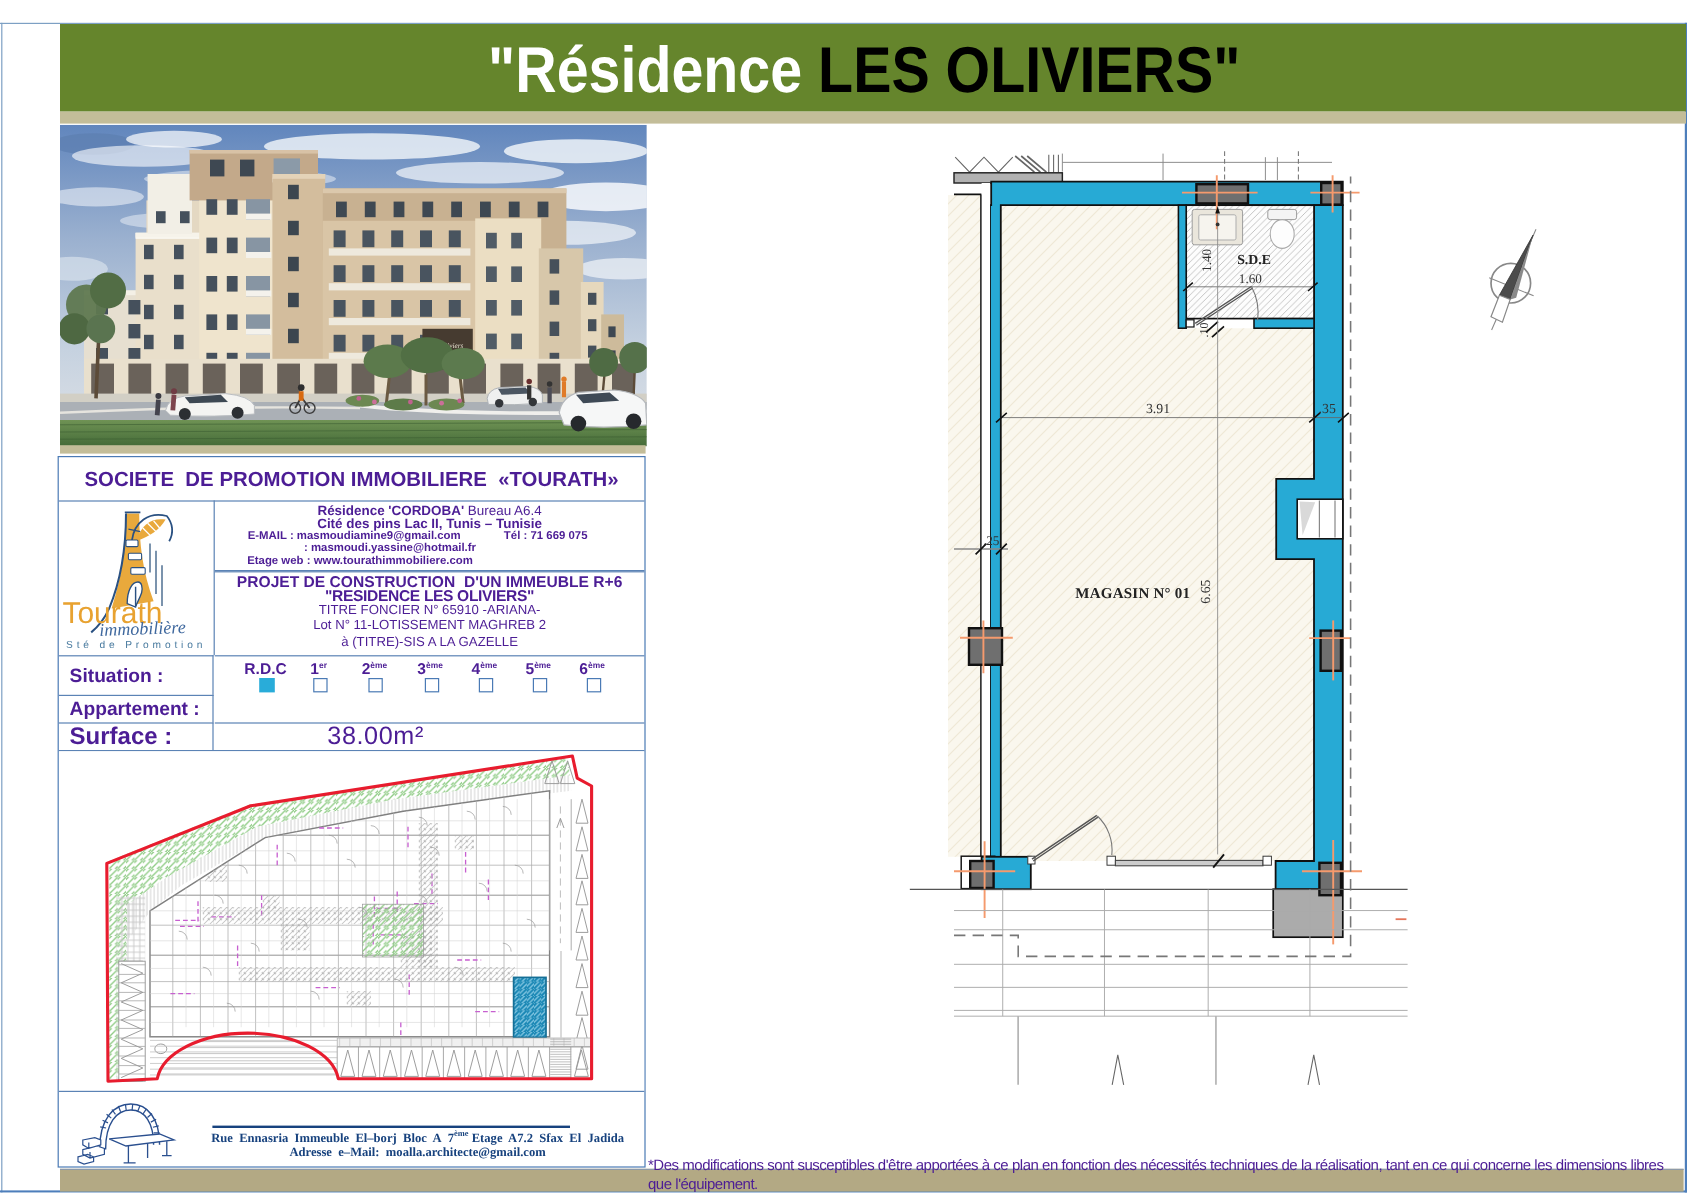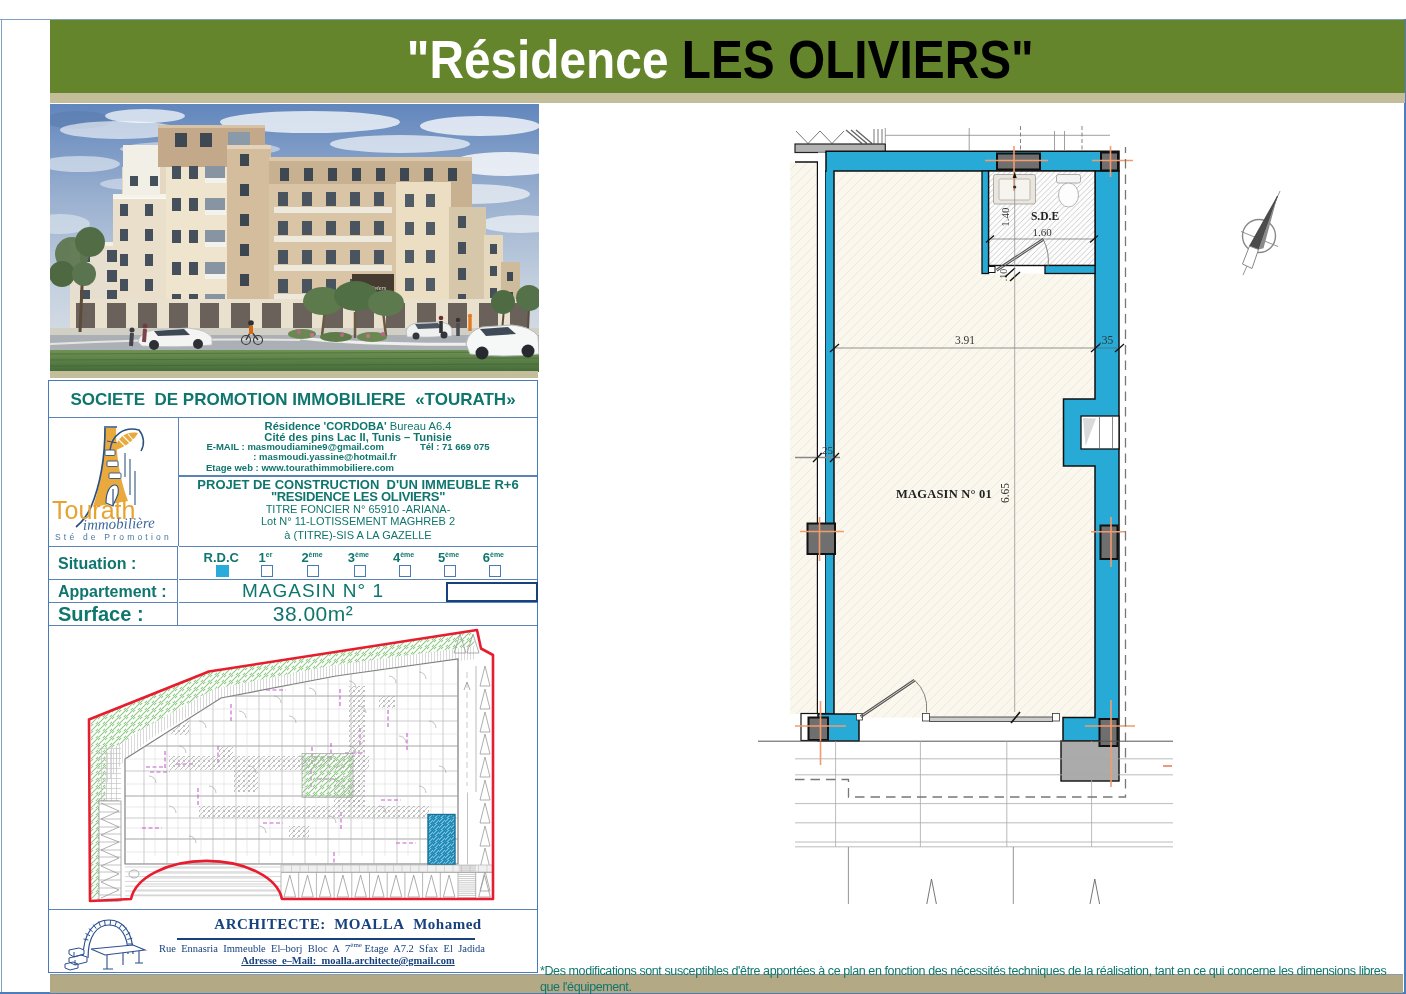--- a/index.html
+++ b/index.html
@@ -1,19 +1,19 @@
 <!DOCTYPE html>
 <html><head>
 <meta charset="utf-8">
 <style>
 html,body{margin:0;padding:0;background:#fff;}
 #page{position:relative;width:1406px;height:994px;background:#fff;overflow:hidden;
  font-family:"Liberation Sans",sans-serif;}
 .abs{position:absolute;}
-.blue{color:#0f766e;}
+.blue{color:#4c1d95;}
 </style>
 </head>
 <body>
 <div id="page">
 
 <div class="abs" style="left:0;top:19px;width:1406px;height:1px;background:#7da0c4;"></div>
 
 <div class="abs" style="left:1px;top:19px;width:1px;height:975px;background:#7da0c4;"></div>
 
 <div class="abs" style="left:1404px;top:19px;width:2px;height:975px;background:#4d7ebb;"></div>
@@ -382,25 +382,20 @@
 
     <span class="abs blue" style="left:244.5px;top:3px;width:50px;text-align:center;font-size:13px;font-weight:bold;">5<sup style="font-size:7px;">ème</sup></span>
     <span class="abs" style="left:264.9px;top:18px;width:10px;height:10px;border:1.5px solid #4a7ab5;background:#fff;"></span>
 
     <span class="abs blue" style="left:289.4px;top:3px;width:50px;text-align:center;font-size:13px;font-weight:bold;">6<sup style="font-size:7px;">ème</sup></span>
     <span class="abs" style="left:309.8px;top:18px;width:10px;height:10px;border:1.5px solid #4a7ab5;background:#fff;"></span>
   </div>
 
   <div class="abs blue" style="left:0;top:198px;width:129px;height:23px;border-top:1px solid #5b83b5;border-right:1px solid #5b83b5;font-size:16px;font-weight:bold;line-height:23px;padding-left:9px;box-sizing:border-box;">Appartement :</div>
 
-  <div class="abs blue" style="left:130px;top:198px;width:358px;height:23px;border-top:1px solid #5b83b5;">
-    <span class="abs" style="left:0;top:0;width:268px;text-align:center;font-size:19px;letter-spacing:1px;line-height:22px;">MAGASIN N° 1</span>
-
-    <span class="abs" style="left:267px;top:2px;width:88px;height:16px;border:2px solid #17427E;"></span>
-  </div>
 
   <div class="abs blue" style="left:0;top:221px;width:129px;height:23px;border-top:1px solid #5b83b5;border-right:1px solid #5b83b5;font-size:20px;font-weight:bold;line-height:23px;padding-left:9px;box-sizing:border-box;">Surface :</div>
 
   <div class="abs blue" style="left:130px;top:221px;width:358px;height:23px;border-top:1px solid #5b83b5;">
         <span class="abs" style="left:0;top:0;width:268px;text-align:center;font-size:21px;letter-spacing:0.5px;line-height:22px;">38.00m²</span>
       </div>
 
   <div class="abs" style="left:0;top:244px;width:488px;height:284px;border-top:1px solid #5b83b5;" id="siteplan">
 <svg width="488" height="284" viewBox="0 0 488 284">
 <defs>
@@ -699,25 +694,24 @@
 </g>
 
 <g>
             <path d="M40,93.5 L160,45.5 L428,4 L432,22.5 L444,29 L444,273 L233,273 A76,43 0 0 0 82,273 L41,275 Z" fill="none" stroke="#e81c2e" stroke-width="2.6" stroke-linejoin="round"></path>
           </g>
 </svg>
 </div>
 
   <div class="abs" style="left:0;top:528px;width:488px;height:63px;border-top:1px solid #5b83b5;" id="architect">
 
-    <div class="abs" style="left:110px;top:6px;width:378px;text-align:center;font-family:'Liberation Serif',serif;font-weight:bold;font-size:15px;color:#17427E;letter-spacing:0.5px;">ARCHITECTE: &nbsp;MOALLA&nbsp; Mohamed</div>
     <div class="abs" style="left:128px;top:27.5px;width:298px;height:2px;background:#17427E;"></div>
 
-    <div class="abs" style="left:110px;top:31px;width:378px;font-family:'Liberation Serif',serif;font-weight:normal;font-size:10.5px;color:#17427E;">Rue&nbsp; Ennasria&nbsp; Immeuble&nbsp; El–borj&nbsp; Bloc&nbsp; A&nbsp; 7<sup style="font-size:7px;">ème</sup>&nbsp;Etage&nbsp; A7.2&nbsp; Sfax&nbsp; El&nbsp; Jadida</div>
-    <div class="abs" style="left:110px;top:45px;width:378px;text-align:center;font-family:'Liberation Serif',serif;font-weight:bold;font-size:10.5px;color:#17427E;text-decoration:underline;">Adresse&nbsp; e–Mail:&nbsp; moalla.architecte@gmail.com</div>
+    <div class="abs" style="left:110px;top:31px;width:378px;text-align:center;font-family:'Liberation Serif',serif;font-weight:bold;font-size:10.5px;color:#17427E;">Rue&nbsp; Ennasria&nbsp; Immeuble&nbsp; El–borj&nbsp; Bloc&nbsp; A&nbsp; 7<sup style="font-size:7px;">ème</sup>&nbsp;Etage&nbsp; A7.2&nbsp; Sfax&nbsp; El&nbsp; Jadida</div>
+    <div class="abs" style="left:110px;top:45px;width:378px;text-align:center;font-family:'Liberation Serif',serif;font-weight:bold;font-size:10.5px;color:#17427E;">Adresse&nbsp; e–Mail:&nbsp; moalla.architecte@gmail.com</div>
 
     <svg class="abs" style="left:12px;top:2px;" width="95" height="60" viewBox="0 0 95 60">
 
 <g>
             <path d="M22,46 C22,20 34,8 48,8 C62,8 72,20 72,42" fill="none" stroke="#2a4f8f" stroke-width="1.2"></path>
             <path d="M27,46 C27,24 36,13 48,13 C60,13 67,24 67,42" fill="none" stroke="#2a4f8f" stroke-width="1.2"></path>
 <path d="M72.0,32.0 L67.0,32.0" stroke="#2a4f8f" stroke-width="1"></path>
 <path d="M71.3,26.2 L66.4,27.4" stroke="#2a4f8f" stroke-width="1"></path>
 <path d="M69.1,20.7 L64.7,23.1" stroke="#2a4f8f" stroke-width="1"></path>
 <path d="M65.6,15.9 L61.9,19.3" stroke="#2a4f8f" stroke-width="1"></path>

